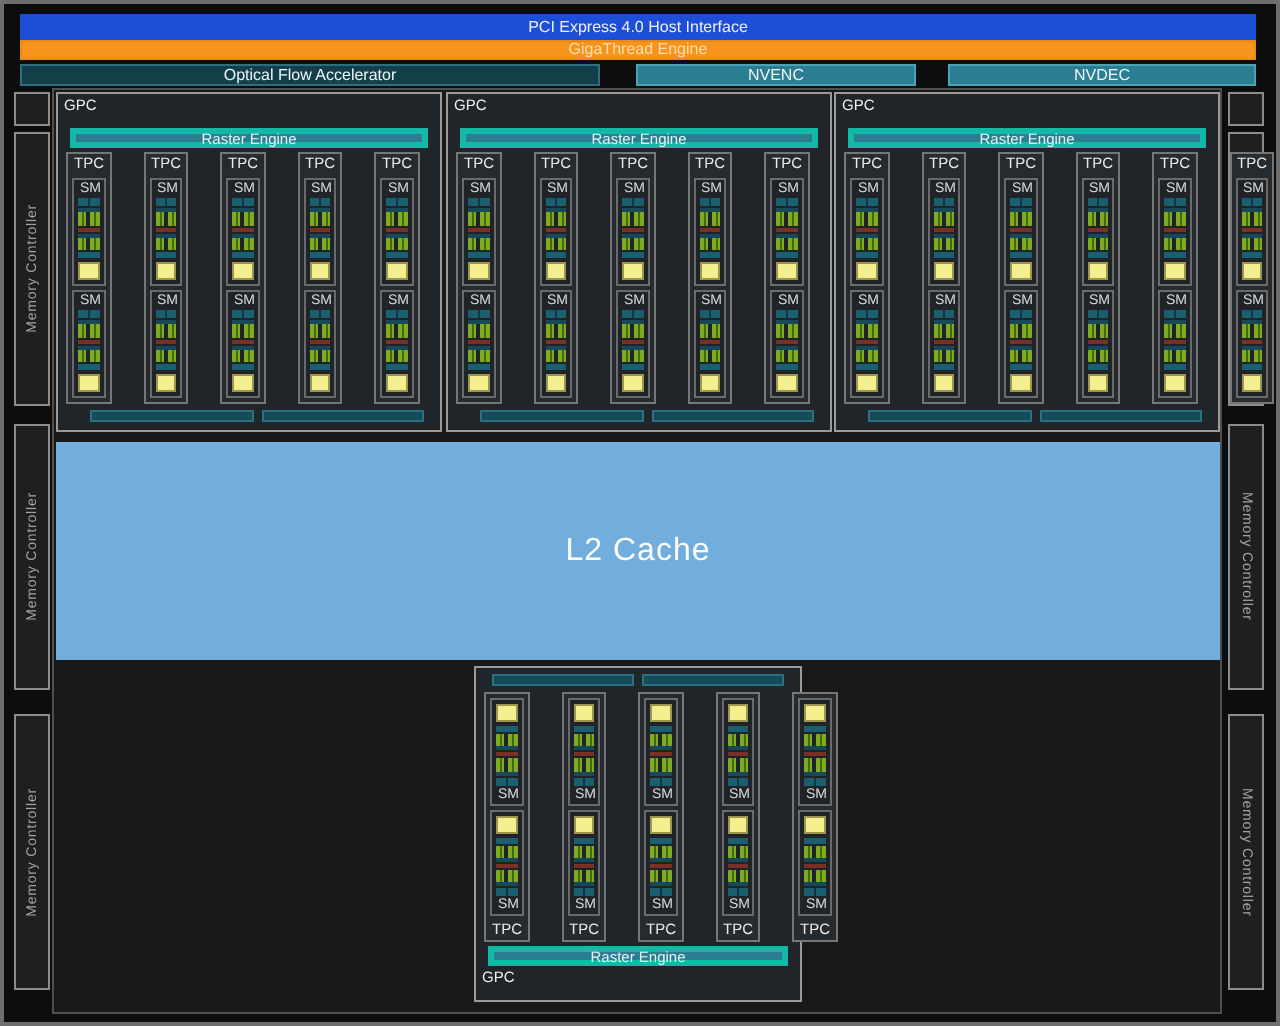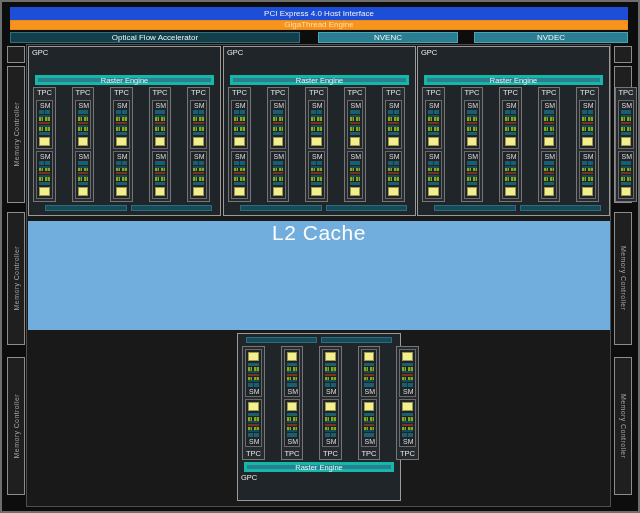--- a/index.html
+++ b/index.html
@@ -12,21 +12,21 @@
   .ofa{left:8px;top:30px;width:290px;height:11px;background:#123F49;border:1px solid #2E6E7E;color:#eef6f8;}
   .enc{left:316px;top:30px;width:140px;height:11px;background:var(--teal,#2B7D91);border:1px solid #4AA3B5;color:#eef6f8;align-items:center;}
   .dec{left:472px;top:30px;width:154px;height:11px;background:var(--teal,#2B7D91);border:1px solid #4AA3B5;color:#eef6f8;}
   .die{position:absolute;left:24px;top:42px;width:585px;height:463px;background:#191919;border:1px solid #4f4f4f;box-sizing:border-box;}
   .mc,.mc-cap{position:absolute;width:18px;background:#1f1f1f;border:1px solid #8c8c8c;box-sizing:border-box;}
   .mc{display:flex;align-items:center;justify-content:center;color:#a2a2a2;font-size:7px;letter-spacing:.4px;}
   .mc span{writing-mode:vertical-rl;white-space:nowrap;}
   .mc.lft span{transform:rotate(180deg);}
   .gpc{position:absolute;display:flex;flex-direction:column;background:#20252a;border:1px solid #9a9a9a;box-sizing:border-box;}
   .gpc.bottom{flex-direction:column-reverse;}
-  .gpc-label{flex:none;height:28px;line-height:11px;padding-left:3px;font-size:7.5px;color:#eee;align-self:flex-start;}
+  .gpc-label{flex:none;height:17px;line-height:11px;padding-left:3px;font-size:7.5px;color:#eee;align-self:flex-start;}
   .raster{flex:none;height:10px;margin:0 6px;background:var(--teal,#2B7D91);border:3px solid #14b8a6;
           color:#e6f4f7;font-size:7.5px;display:flex;align-items:center;justify-content:center;box-sizing:border-box;}
   .tpc-row{flex:1;display:flex;gap:16px;margin:2px 4px;}
   .rop-row{flex:none;height:6px;margin:1px 8px 4px 16px;display:flex;gap:4px;}
   .gpc.bottom .rop-row{margin:3px 8px 1px 8px;}
   .rop{flex:1;background:#164C59;border:1px solid #2A6E80;box-sizing:border-box;}
   .tpc{flex:1;display:flex;flex-direction:column;background:#262b30;border:1px solid #767676;
        box-sizing:border-box;padding:0 2px 2px;gap:2px;}
   .tpc.inv{flex-direction:column-reverse;padding:2px 2px 0;}
   .tpc-label{flex:none;height:10px;line-height:10px;font-size:7.5px;color:#e8e8e8;padding-left:1px;}
@@ -38,21 +38,21 @@
            background:linear-gradient(90deg,#1A5F70 0 47%,#0e3540 47% 53%,#1A5F70 53% 100%);}
   .sm.inv .sm-teal{margin:1px 1px 0;}
   .green{flex:1;display:flex;gap:2px;margin:0 1px;border-top:2px solid #17495B;}
   .sm.inv .green{border-top:0;border-bottom:2px solid #17495B;}
   .gcell{flex:1;background:repeating-linear-gradient(90deg,var(--green,#7FAB21) 0px,var(--green,#7FAB21) 2px,#42690e 2px,#42690e 3px);}
   .redline{flex:none;height:2px;margin:1px 1px;background:var(--red,#7A3023);}
   .teal2{flex:none;height:3px;margin:1px 1px;background:#1A5F70;}
   .yellow{flex:none;height:9px;margin:1px 1px 0;background:var(--yellow,#F3EF8E);border:1px solid #9b974e;box-sizing:border-box;}
   .sm.inv .yellow{margin:0 1px 1px;}
   .l2{position:absolute;left:26px;top:219px;width:582px;height:109px;background:var(--l2,#71AEDD);
-      display:flex;align-items:flex-start;justify-content:center;color:#fdfdfd;font-size:21px;letter-spacing:.5px;}
+      display:flex;align-items:center;justify-content:center;color:#fdfdfd;font-size:16px;letter-spacing:.5px;}
 </style>
 </head>
 <body>
 
 <div class="page" style="--orange: #F7941E; --teal: #2B7D91; --green: #7FAB21; --yellow: #F3EF8E; --red: #7A3023; --l2: #71AEDD;">
   <div class="hbar pci">
     <span>PCI Express 4.0 Host Interface</span>
   </div>
   <div class="hbar giga">
     <span>GigaThread Engine</span>

